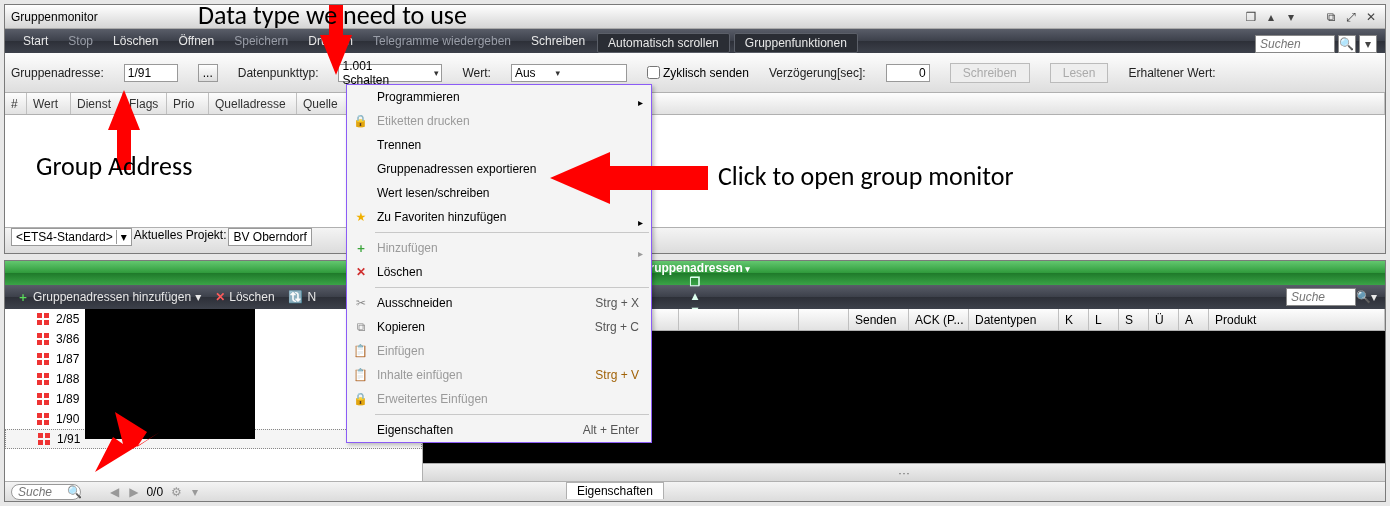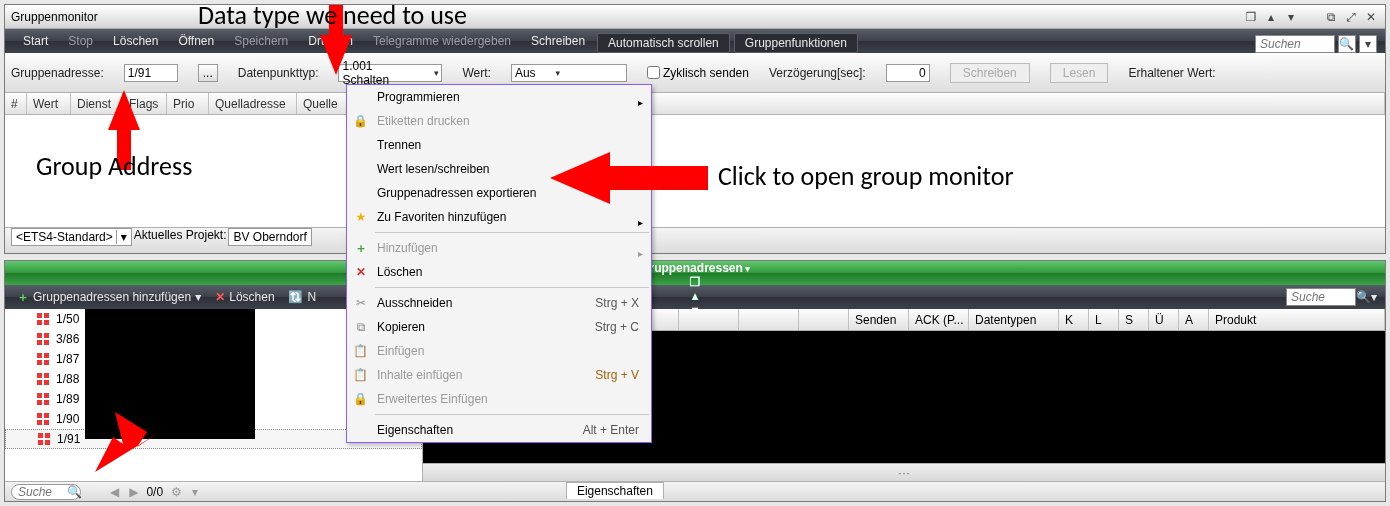--- a/index.html
+++ b/index.html
@@ -213,21 +213,21 @@
       <input class="search-inp2" placeholder="Suche" style="">
       <span class="icon-btn">🔍</span>
       <span class="icon-btn">▾</span>
     </span>
   </div>
 
   <div class="lower-body">
     <div class="left-tree">
       <div class="tree-item">
           <span class="addr-icon"></span>
-          <span>1/50</span>
+          <span>2/85</span>
         </div>
       <div class="tree-item">
           <span class="addr-icon"></span>
           <span>3/86</span>
         </div>
       <div class="tree-item">
           <span class="addr-icon"></span>
           <span>1/87</span>
         </div>
       <div class="tree-item">
@@ -289,24 +289,24 @@
       <span class="sub"></span>
     </div>
   <div class="row disabled">
       <span class="ic lock">🔒</span>
       <span>Etiketten drucken</span>
     </div>
   <div class="row">
       <span>Trennen</span>
     </div>
   <div class="row">
+      <span>Gruppenadressen exportieren</span>
+    </div>
+  <div class="row">
       <span>Wert lesen/schreiben</span>
-    </div>
-  <div class="row">
-      <span>Gruppenadressen exportieren</span>
     </div>
   <div class="row">
       <span class="ic star">★</span>
       <span>Zu Favoriten hinzufügen</span>
       <span class="sub"></span>
     </div>
   <div class="sep"></div>
   <div class="row disabled">
       <span class="ic plusg">＋</span>
       <span>Hinzufügen</span>

